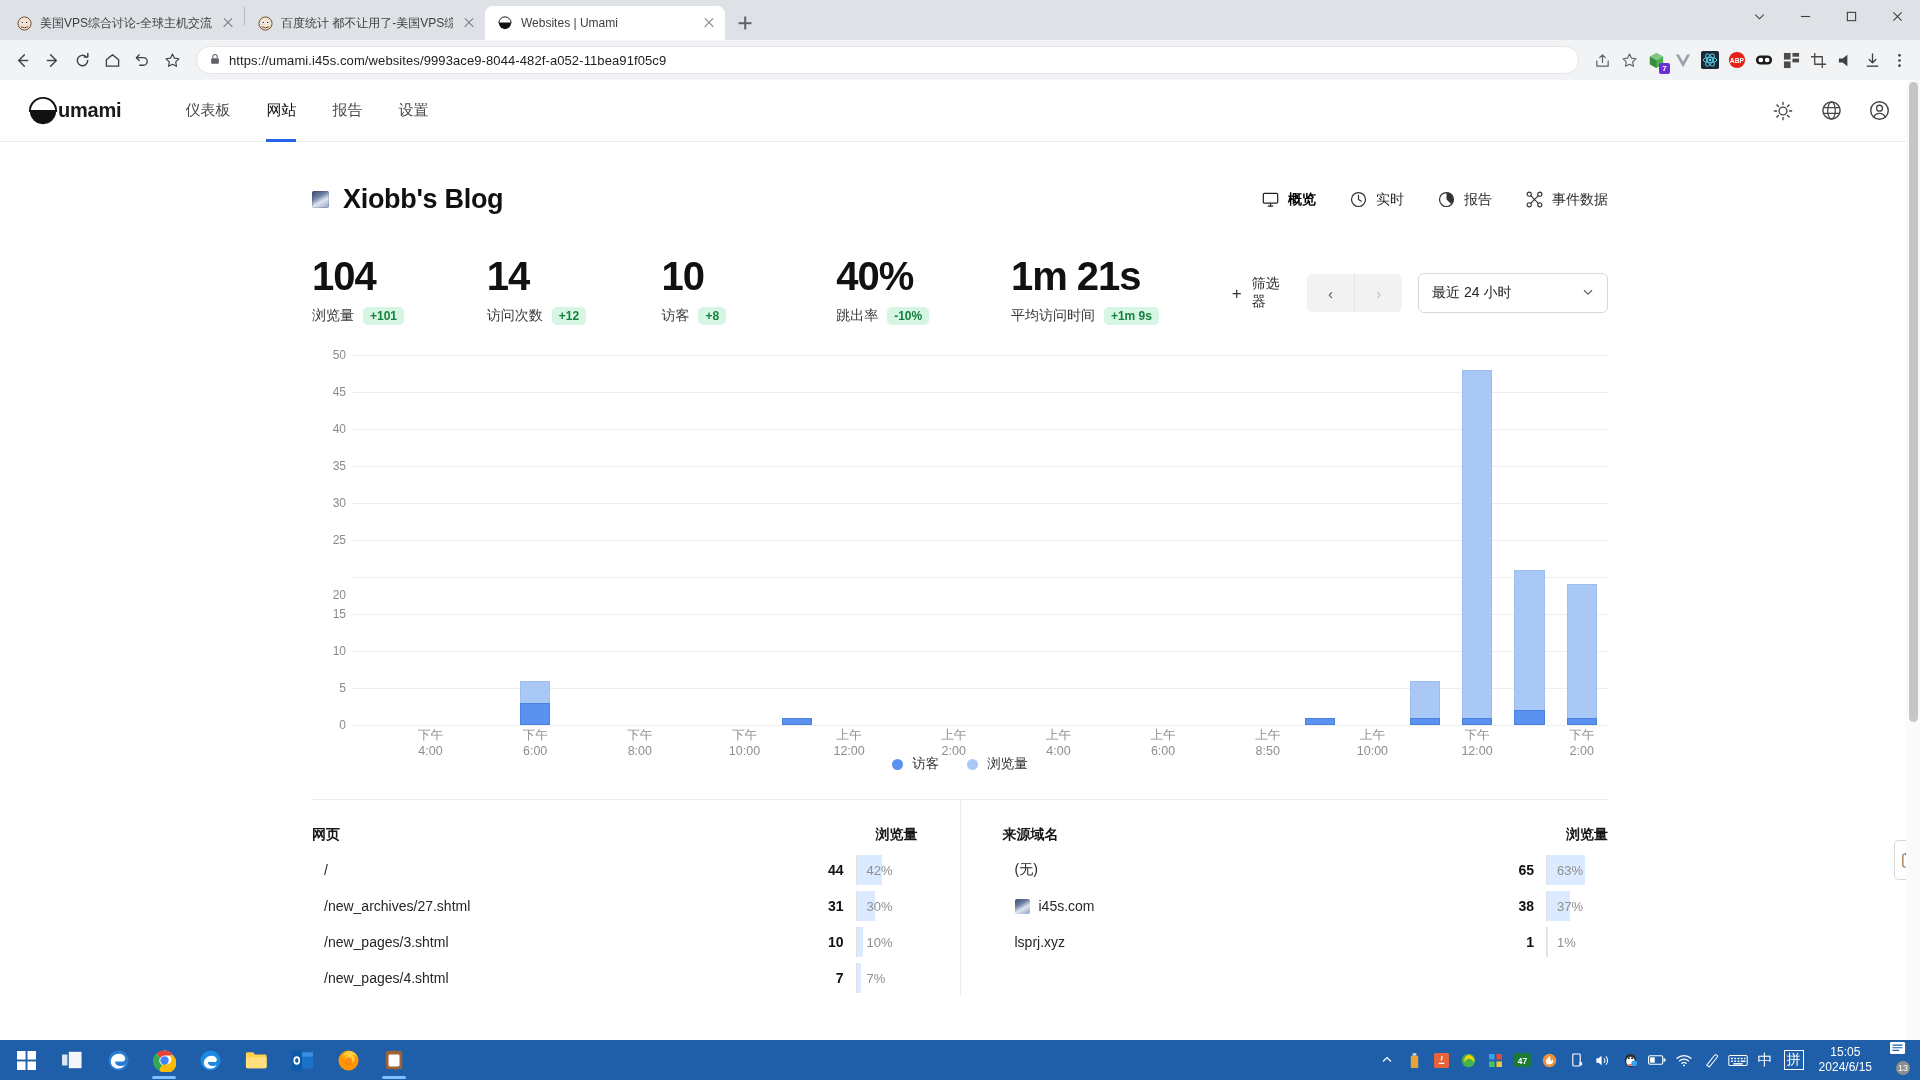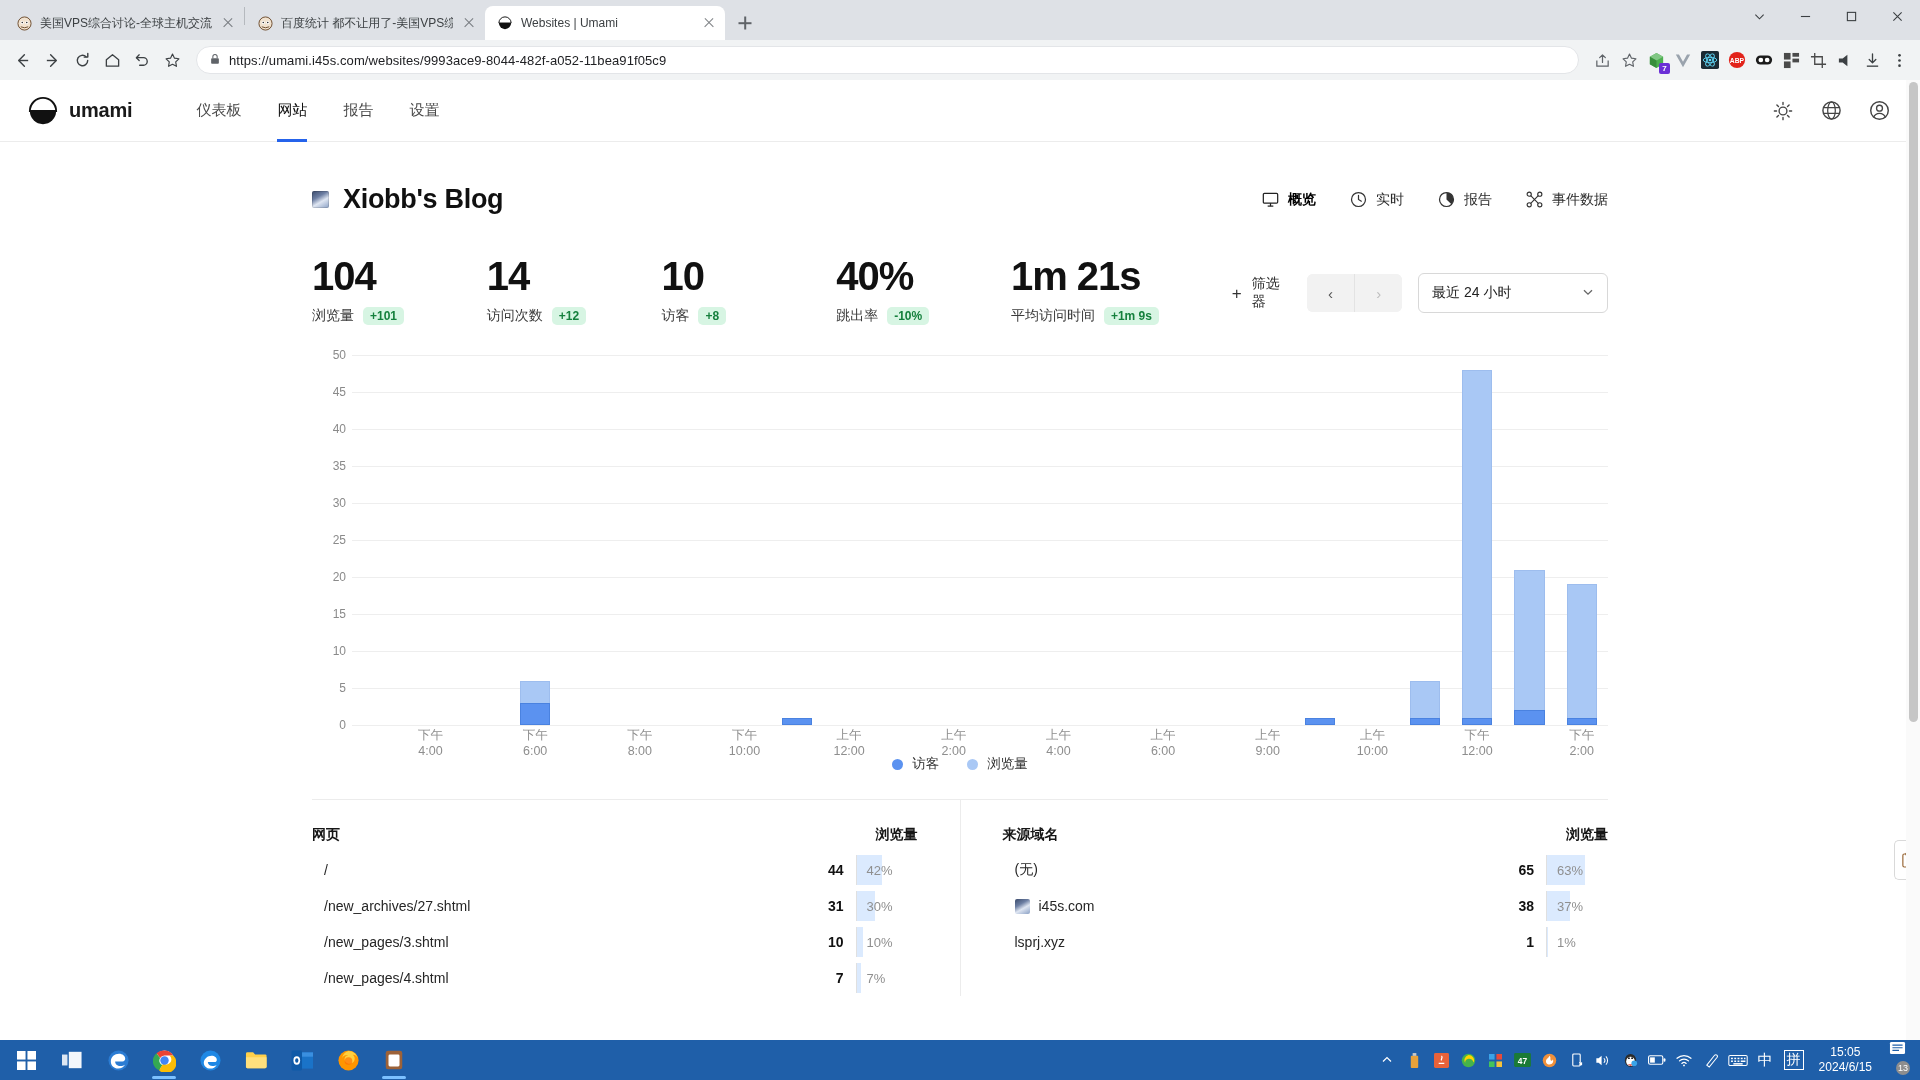--- a/index.html
+++ b/index.html
@@ -60,21 +60,21 @@
   .ext-icons { display: flex; align-items: center; gap: 1px; }
   .ext { width: 26px; height: 26px; display:flex; align-items:center; justify-content:center; position:relative;}
 
   
   .page { flex: 1; background: #fff; position: relative; overflow: hidden; }
 
   .umami-nav {
     height: 62px; display: flex; align-items: center; padding: 0 28px; gap: 0;
     border-bottom: 1px solid #ececec; background:#fff;
   }
-  .brand { display: flex; align-items: center; gap: 11px; margin-right: 46px; }
+  .brand { display: flex; align-items: center; margin-right: 46px; }
   .brand-logo { width: 30px; height: 30px; }
   .brand-name { font-size: 20px; font-weight: 700; color: #1a1a1a; letter-spacing:-0.2px; }
   .nav-links { display: flex; align-items: center; gap: 0; height: 62px; }
   .nav-link {
     font-size: 15px; color: #4a4a4a; padding: 0 18px; height: 62px;
     display: flex; align-items: center; position: relative;
   }
   .nav-link.active { color: #111; font-weight: 500; }
   .nav-link.active::after {
     content:''; position: absolute; left: 18px; right: 18px; bottom: 0; height: 3px; background: #2563eb;
@@ -552,21 +552,21 @@
           </div>
         </div>
       </div>
 
       <div class="chart-wrap">
         <div class="ylabels" id="yaxis">
             <div class="ylab" style="top: 370px;">0</div>
             <div class="ylab" style="top: 333px;">5</div>
             <div class="ylab" style="top: 296px;">10</div>
             <div class="ylab" style="top: 259px;">15</div>
-            <div class="ylab" style="top: 222px;">20</div>
+            <div class="ylab" style="top: 240px;">20</div>
             <div class="ylab" style="top: 185px;">25</div>
             <div class="ylab" style="top: 148px;">30</div>
             <div class="ylab" style="top: 111px;">35</div>
             <div class="ylab" style="top: 74px;">40</div>
             <div class="ylab" style="top: 37px;">45</div>
             <div class="ylab" style="top: 0px;">50</div>
           </div>
         <div id="grid">
             <div class="gridline" style="top: 370px;"></div>
             <div class="gridline" style="top: 333px;"></div>
@@ -684,21 +684,21 @@
             <div class="xslot">下午 10:00</div>
             <div class="xslot"></div>
             <div class="xslot">上午 12:00</div>
             <div class="xslot"></div>
             <div class="xslot">上午 2:00</div>
             <div class="xslot"></div>
             <div class="xslot">上午 4:00</div>
             <div class="xslot"></div>
             <div class="xslot">上午 6:00</div>
             <div class="xslot"></div>
-            <div class="xslot">上午 9:00</div>
+            <div class="xslot">上午 8:50</div>
             <div class="xslot"></div>
             <div class="xslot">上午 10:00</div>
             <div class="xslot"></div>
             <div class="xslot">下午 12:00</div>
             <div class="xslot"></div>
             <div class="xslot">下午 2:00</div>
           </div>
       </div>
 
       <div class="legend">

